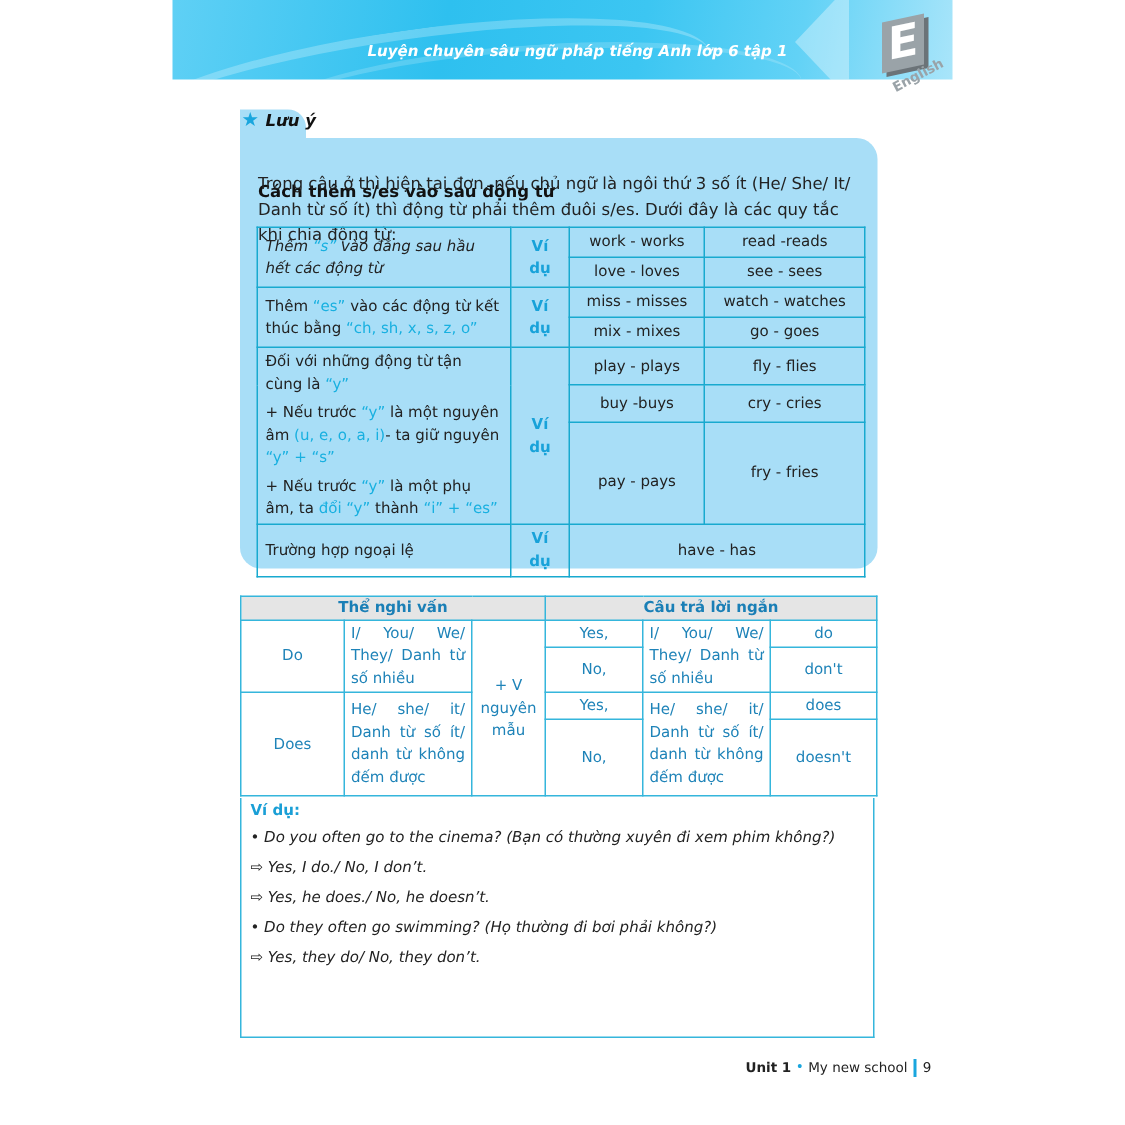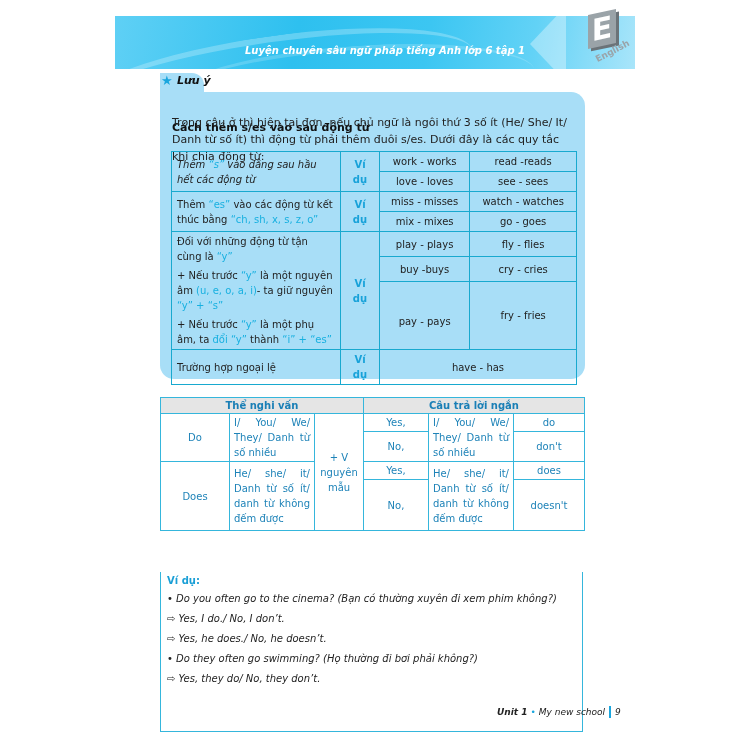--- a/index.html
+++ b/index.html
@@ -1,18 +1,18 @@
 <!DOCTYPE html>
 <html><head>
 <meta charset="utf-8">
 <style>
   html, body { margin:0; padding:0; }
   body { width:750px; height:750px; background:#fff; position:relative; overflow:hidden;
          font-family:"DejaVu Sans", "Liberation Sans", sans-serif; color:#222; }
-  .header { position:absolute; left:115px; top:16px; width:520px; height:53px;
+  .header { position:absolute; left:115px; top:0; width:520px; height:53px;
             background:linear-gradient(100deg,#5fd0f5 0%,#2ec0ef 35%,#3cc6f2 60%,#62d2f6 80%,#a9e5fa 100%);
             overflow:hidden; }
   .header .sweep1 { position:absolute; left:-40px; top:20px; width:400px; height:80px; border-radius:50%;
             border-top:6px solid rgba(255,255,255,0.25); transform:rotate(-8deg); }
   .header .sweep2 { position:absolute; left:60px; top:30px; width:360px; height:70px; border-radius:50%;
             border-top:4px solid rgba(255,255,255,0.18); transform:rotate(-4deg); }
   .header .chev { position:absolute; left:415px; top:-10px; width:0; height:0;
             border-top:38px solid transparent; border-bottom:38px solid transparent;
             border-right:36px solid rgba(255,255,255,0.35); }
   .header-title { position:absolute; right:110px; top:29px; color:#fff; font-size:10px; font-style:italic; font-weight:bold; }
@@ -40,25 +40,25 @@
   .rules td.desc { width:158px; }
   .hl { color:#18b0e0; }
   .it { font-style:italic; }
 
   .qa { position:absolute; left:160px; top:397px; width:425px; font-size:10px; color:#1e83b8; }
   .qa td { border:1.5px solid #35b6dc; padding:1px 4px; line-height:15px; text-align:center; vertical-align:middle; }
   .qa th { border:1.5px solid #35b6dc; background:#e5e5e5; color:#1a7fb6; font-weight:bold; font-size:10px; padding:2px; }
   .qa td.subj { text-align:justify; text-align-last:left; }
 
   .examples { position:absolute; left:160px; top:532px; width:423px; height:160px; border:1.5px solid #35b6dc;
-              border-top:none; box-sizing:border-box; padding:3px 6px; font-size:10px;margin-top:40px; }
+              border-top:none; box-sizing:border-box; padding:3px 6px; font-size:10px; }
   .examples .ttl { color:#1a9fd6; font-weight:bold; margin-bottom:5px; }
   .examples .line { font-style:italic; line-height:15px; margin-bottom:5px; color:#222; }
 
-  .footer { position:absolute; left:497px; top:706px; font-size:9px; color:#222;font-style:italic; }
+  .footer { position:absolute; left:497px; top:706px; font-size:9px; color:#222; }
   .footer b { font-weight:bold; }
   .footer .dot { color:#1aa6de; margin:0 3px; }
   .footer .bar { display:inline-block; width:2px; height:12px; background:#1aa6de; margin:0 4px; vertical-align:middle; }
 </style>
 </head>
 <body>
 
 <div class="header">
   <div class="sweep1"></div>
   <div class="sweep2"></div>

